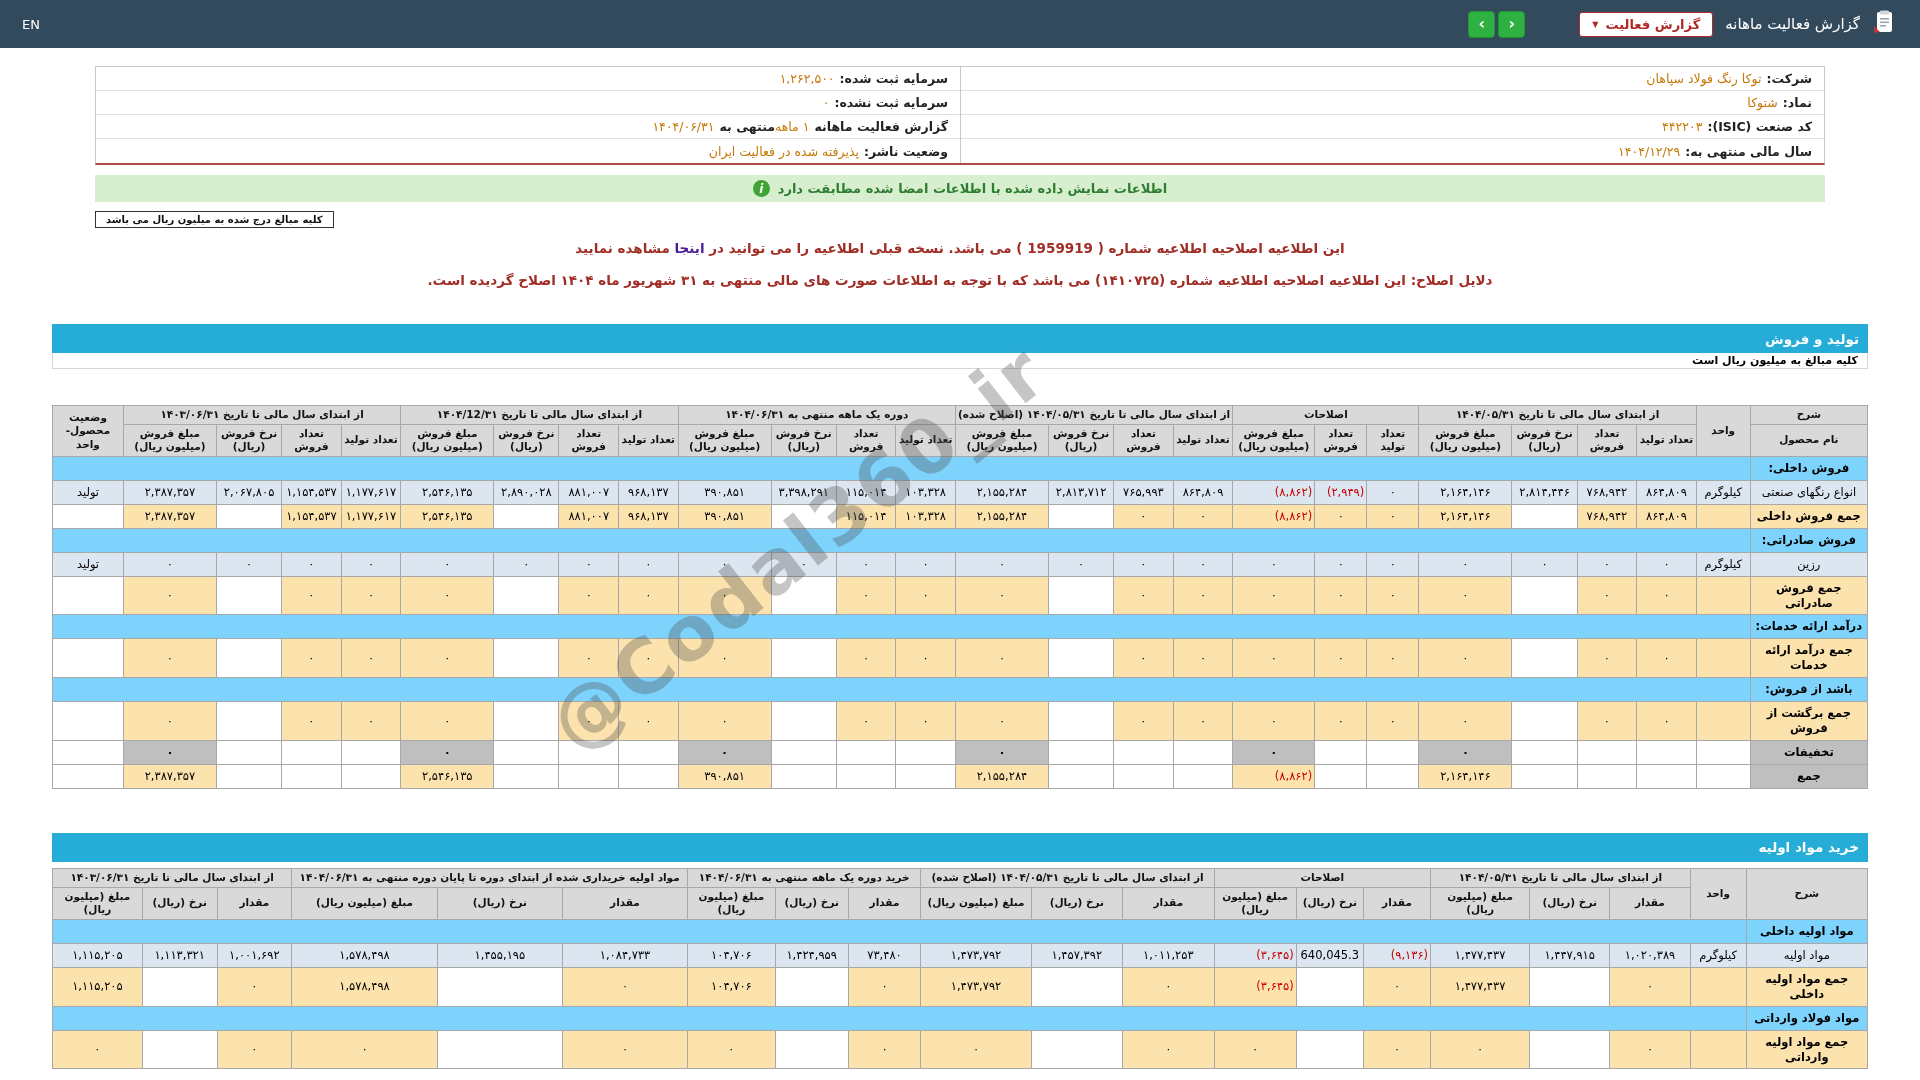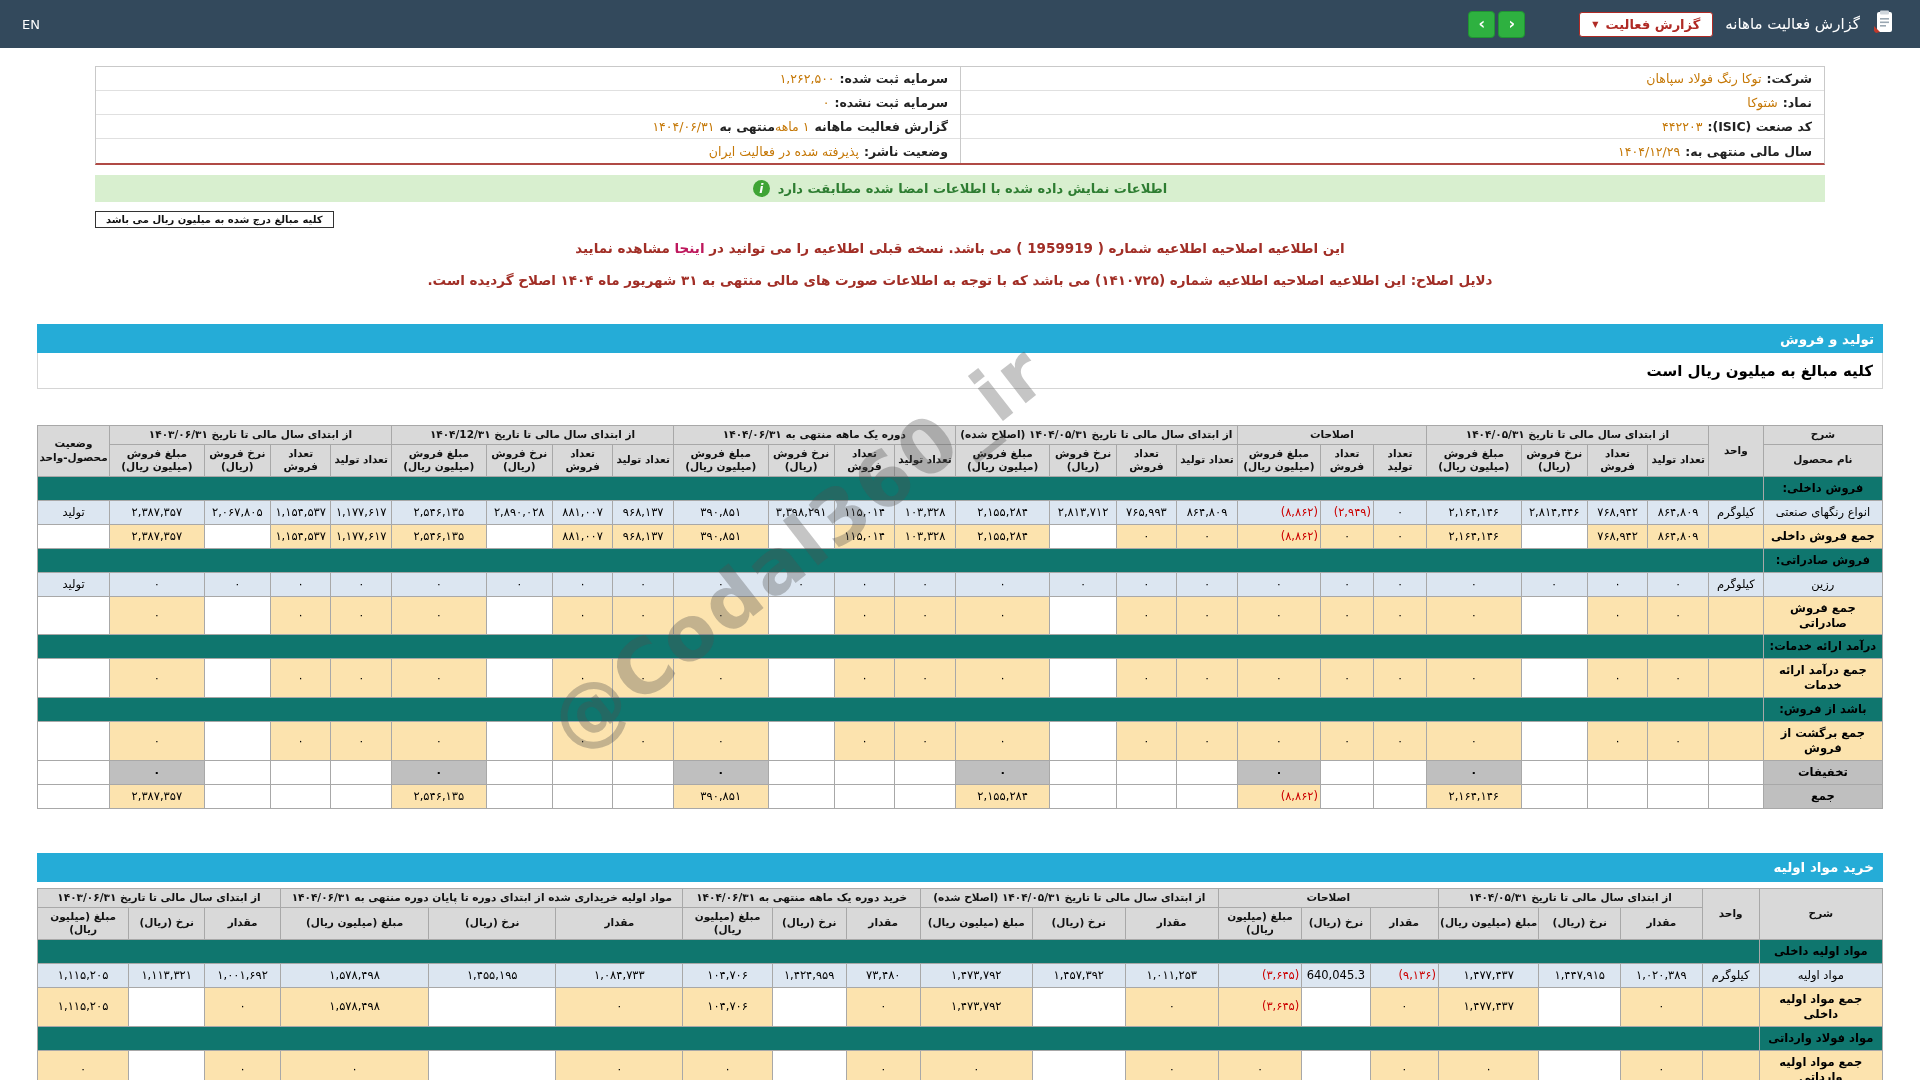--- a/index.html
+++ b/index.html
@@ -43,39 +43,39 @@
 
   
   .note-row { margin:9px 95px 0; }
   .note-box { width:max-content; margin-right:auto; border:1px solid #333;
               padding:2px 10px; font-size:10px; font-weight:bold; color:#111; }
 
   
   .amend-line { margin-top:12px; text-align:center; color:#a12e26;
                 font-size:13.5px; font-weight:bold; }
   .amend-line.two { margin-top:16px; }
-  .here-link { color:#be185d; cursor:pointer; text-decoration:none; }
-
-  
-  .section { margin:36px 37px 0; }
+  .here-link { color:#4c1d95; cursor:pointer; text-decoration:none; }
+
+  
+  .section { margin:36px 52px 0; }
   .section.s2 { margin-top:44px; }
   .section-bar { background:#25acd7; color:#fff; height:29px; display:flex;
                  align-items:center; padding:0 9px; font-size:13.5px; font-weight:bold; }
-  .section-note { border:1px solid #d5d5d5; border-top:none; height:36px; display:flex;
-                  align-items:center; padding:0 9px; font-size:15px; font-weight:bold; }
+  .section-note { border:1px solid #d5d5d5; border-top:none; height:16px; display:flex;
+                  align-items:center; padding:0 9px; font-size:11px; font-weight:bold; }
 
   
   table.data-table { width:100%; border-collapse:collapse; table-layout:fixed;
                      font-size:11.5px; margin-top:36px; background:#fff; }
   table.t2 { margin-top:6px; }
   .data-table th, .data-table td { border:1px solid #a8a8a8; padding:4px 2px;
       text-align:center; vertical-align:middle; word-wrap:break-word; line-height:1.3; }
   .data-table thead th { background:#d9d9d9; font-weight:bold; font-size:10.5px;
                          padding:2px 1px; color:#111; }
-  tr.sec td { background:#0f766e; font-weight:bold; }
+  tr.sec td { background:#7dd3fc; font-weight:bold; }
   tr.blue td { background:#dce6f1; }
   tr.wheat td { background:#fce3ae; }
   tr.plain td { background:#fff; }
   tbody td.w { background:#fff; }
   tbody td.g { background:#bfbfbf; font-weight:bold; }
   tbody td.wh { background:#fce3ae; }
   tbody td.lbl { font-weight:bold; }
   tbody td.neg { color:#cc0000;text-align:right; }
 
   

